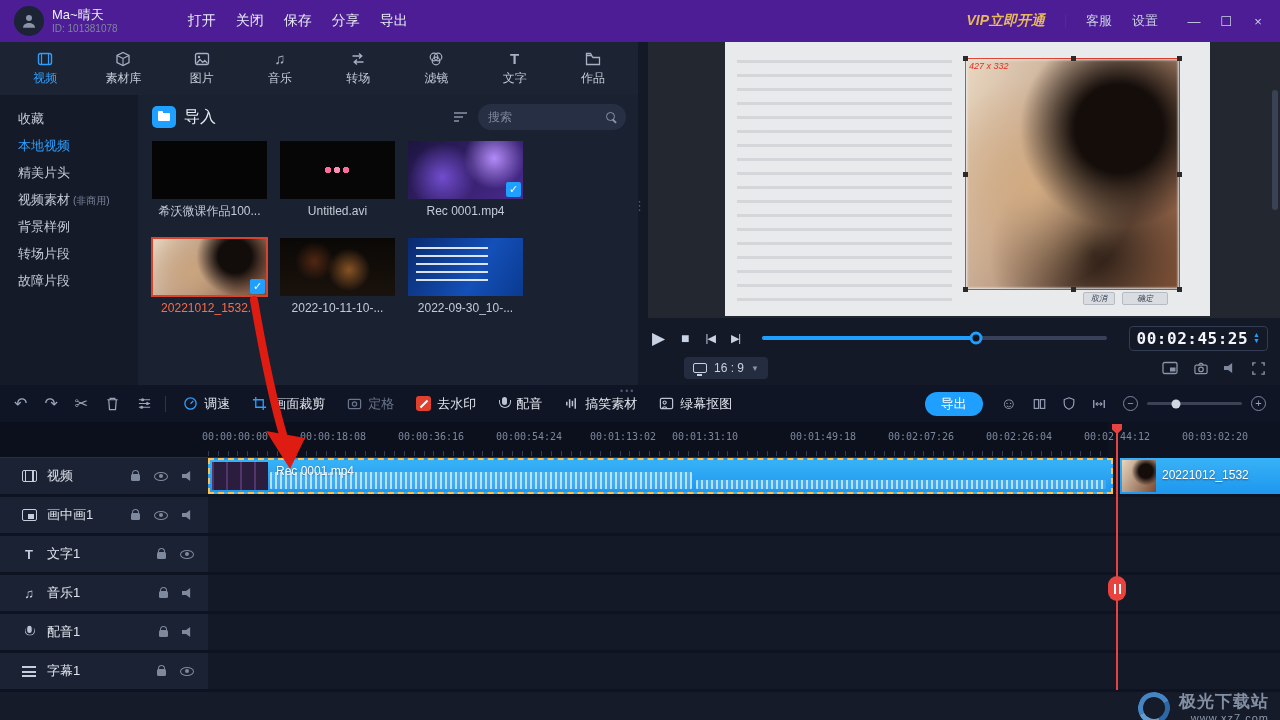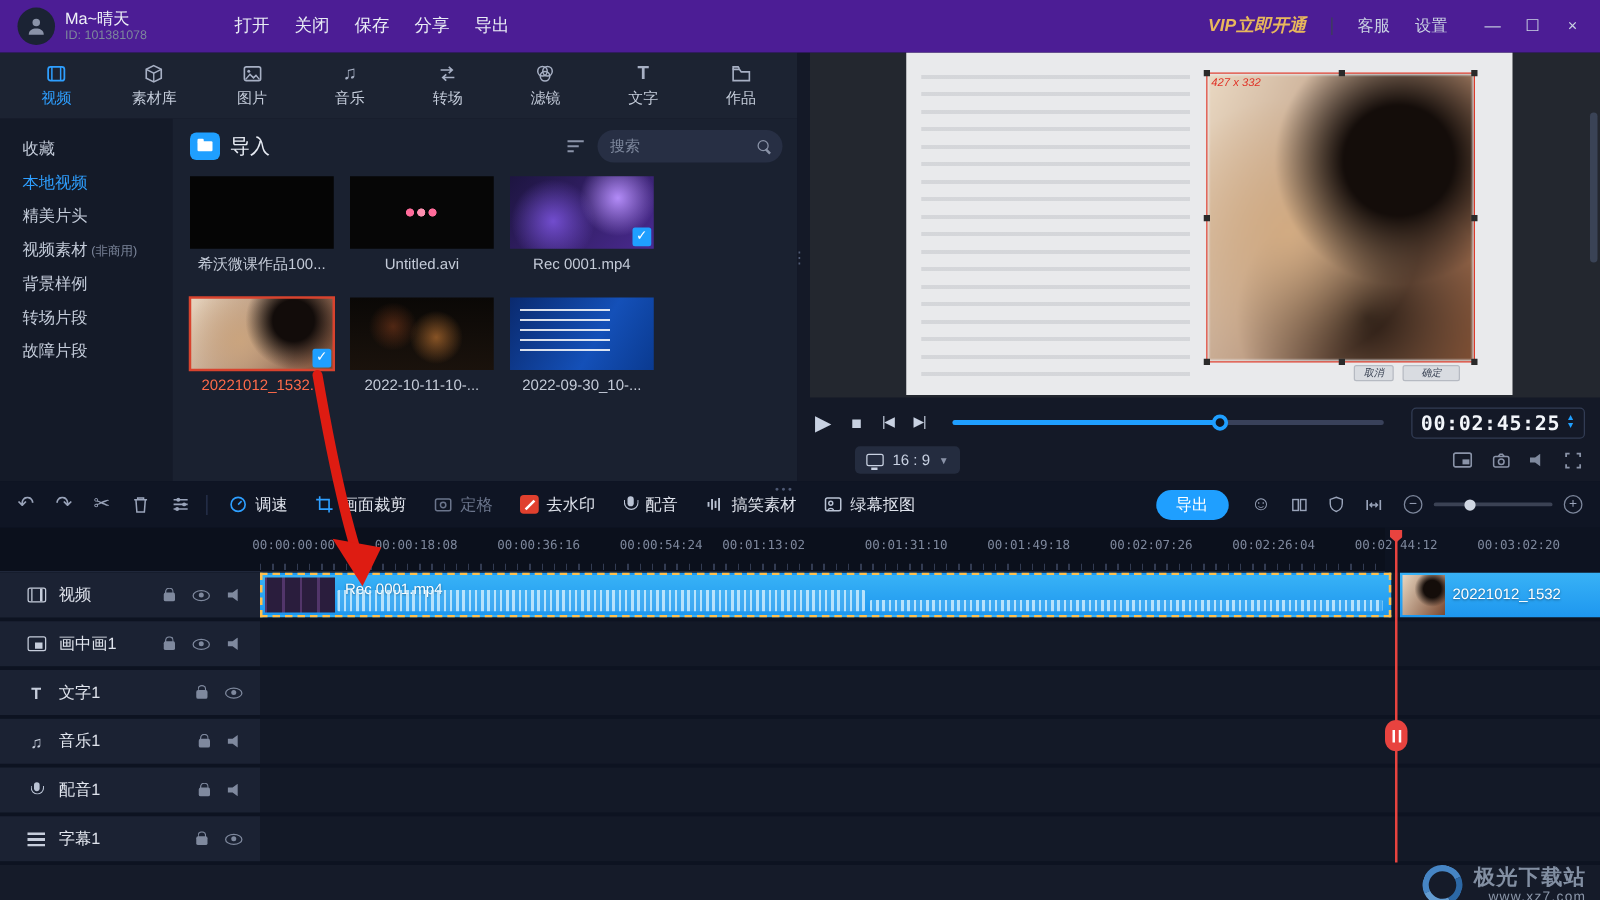--- a/index.html
+++ b/index.html
@@ -545,22 +545,22 @@
   </div>
   <span class="dots-h">•••</span>
   <span class="dots-v">⋮</span>
 
   <div id="ruler">
     <div class="ticks"></div>
     <span class="rlabel" style="left:186px">00:00:00:00</span>
     <span class="rlabel" style="left:284px">00:00:18:08</span>
     <span class="rlabel" style="left:382px">00:00:36:16</span>
     <span class="rlabel" style="left:480px">00:00:54:24</span>
-    <span class="rlabel" style="left:562px">00:01:13:02</span>
-    <span class="rlabel" style="left:676px">00:01:31:10</span>
+    <span class="rlabel" style="left:574px">00:01:13:02</span>
+    <span class="rlabel" style="left:656px">00:01:31:10</span>
     <span class="rlabel" style="left:774px">00:01:49:18</span>
     <span class="rlabel" style="left:872px">00:02:07:26</span>
     <span class="rlabel" style="left:970px">00:02:26:04</span>
     <span class="rlabel" style="left:1068px">00:02:44:12</span>
     <span class="rlabel" style="left:1166px">00:03:02:20</span>
   </div>
 
   <div id="tracks">
     <div class="trow">
       <div class="thead">

